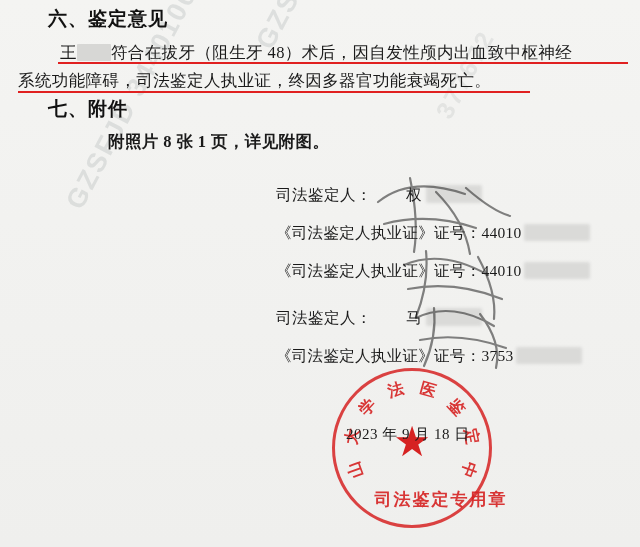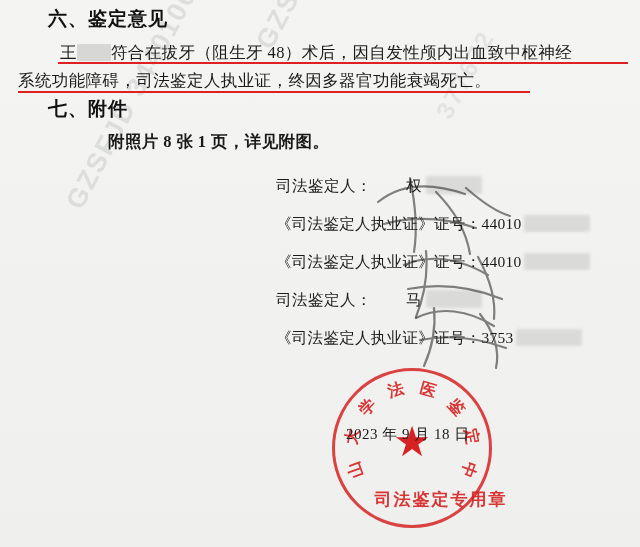--- a/index.html
+++ b/index.html
@@ -104,20 +104,21 @@
     left: 276px;
     top: 176px;
     width: 330px;
     font-size: 15.5px;
     color: #1a1a1a;
   }
   .sig-row {
     position: relative;
     height: 38px;
     white-space: nowrap;
+    margin-top: 9px;
   }
   .sig-row .label { letter-spacing: 0.5px; }
   .sig-row .gap { display: inline-block; width: 34px; }
   .sig-row .surname { letter-spacing: 0.5px; }
   .cert-row {
     position: relative;
     height: 38px;
     white-space: nowrap;
     letter-spacing: 0.3px;
   }

